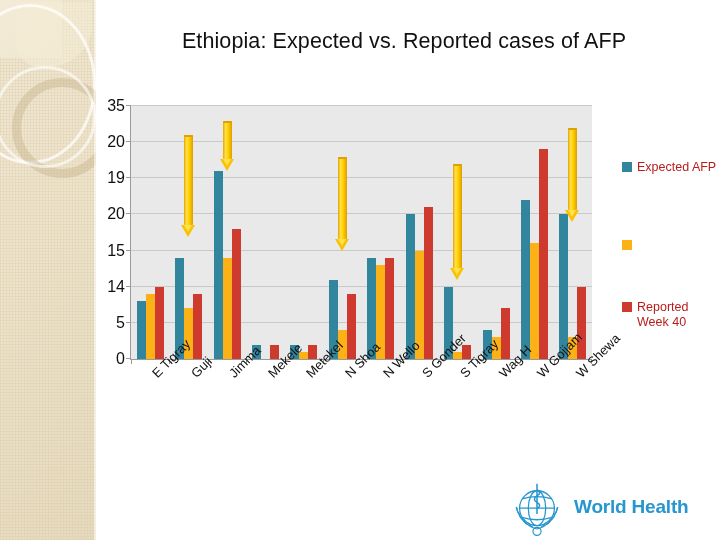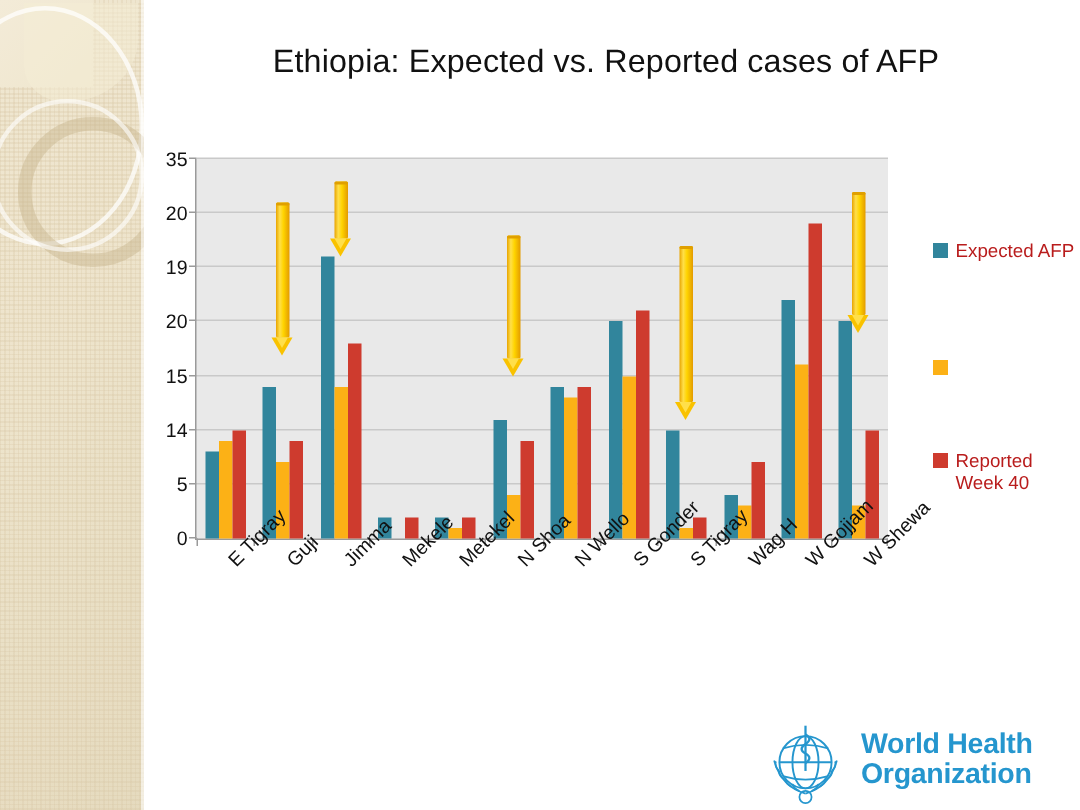--- a/index.html
+++ b/index.html
@@ -66,21 +66,21 @@
     background:#e9e9e9;
     border-left:1px solid #9a9a9a;
     border-bottom:1px solid #9a9a9a;
   }
   .gridline{
     position:absolute;left:0;right:0;height:1px;background:#c9c9c9;
   }
   .ytick-label{
     position:absolute;right:calc(100% + 6px);
     transform:translateY(-50%);
-    font-size:13px;color:#111;white-space:nowrap;
+    font-size:16px;color:#111;white-space:nowrap;
   }
   .ytick-mark{
     position:absolute;right:100%;width:5px;height:1px;background:#9a9a9a;
   }
 
   
   #bars{position:absolute;left:0;right:0;bottom:0;top:0;display:flex;}
   .group{
     flex:1 1 0;position:relative;height:100%;
     display:flex;align-items:flex-end;justify-content:center;gap:0px;
@@ -349,15 +349,14 @@
       <path d="M57 85 q7 -3 8 -8"></path>
     </g>
     <g stroke="#2596ce" stroke-width="2.6" fill="none">
       <line x1="50" y1="10" x2="50" y2="62"></line>
       <path d="M50 20 q9 5 0 11 q-9 6 0 11 q9 5 0 11"></path>
     </g>
     <circle cx="50" cy="92" r="7" fill="none" stroke="#2596ce" stroke-width="2"></circle>
   </svg>
   <div id="who-text">
     <div>World Health</div>
-    <div>Organization</div>
   </div>
 </div>
 
 </body></html>

